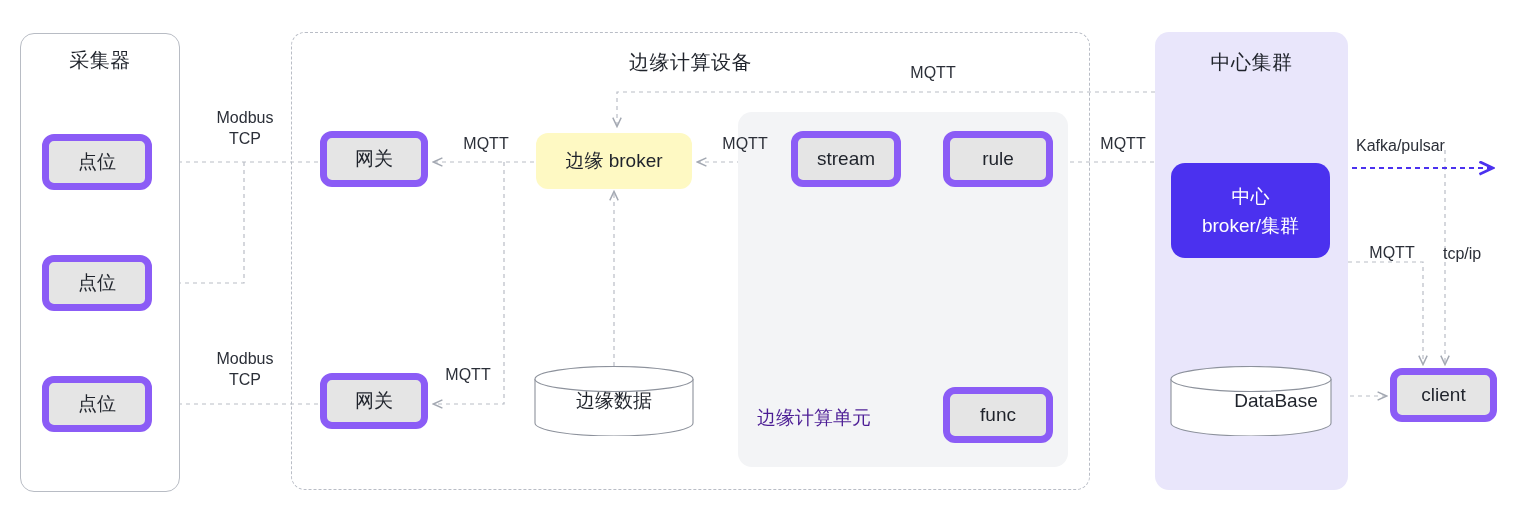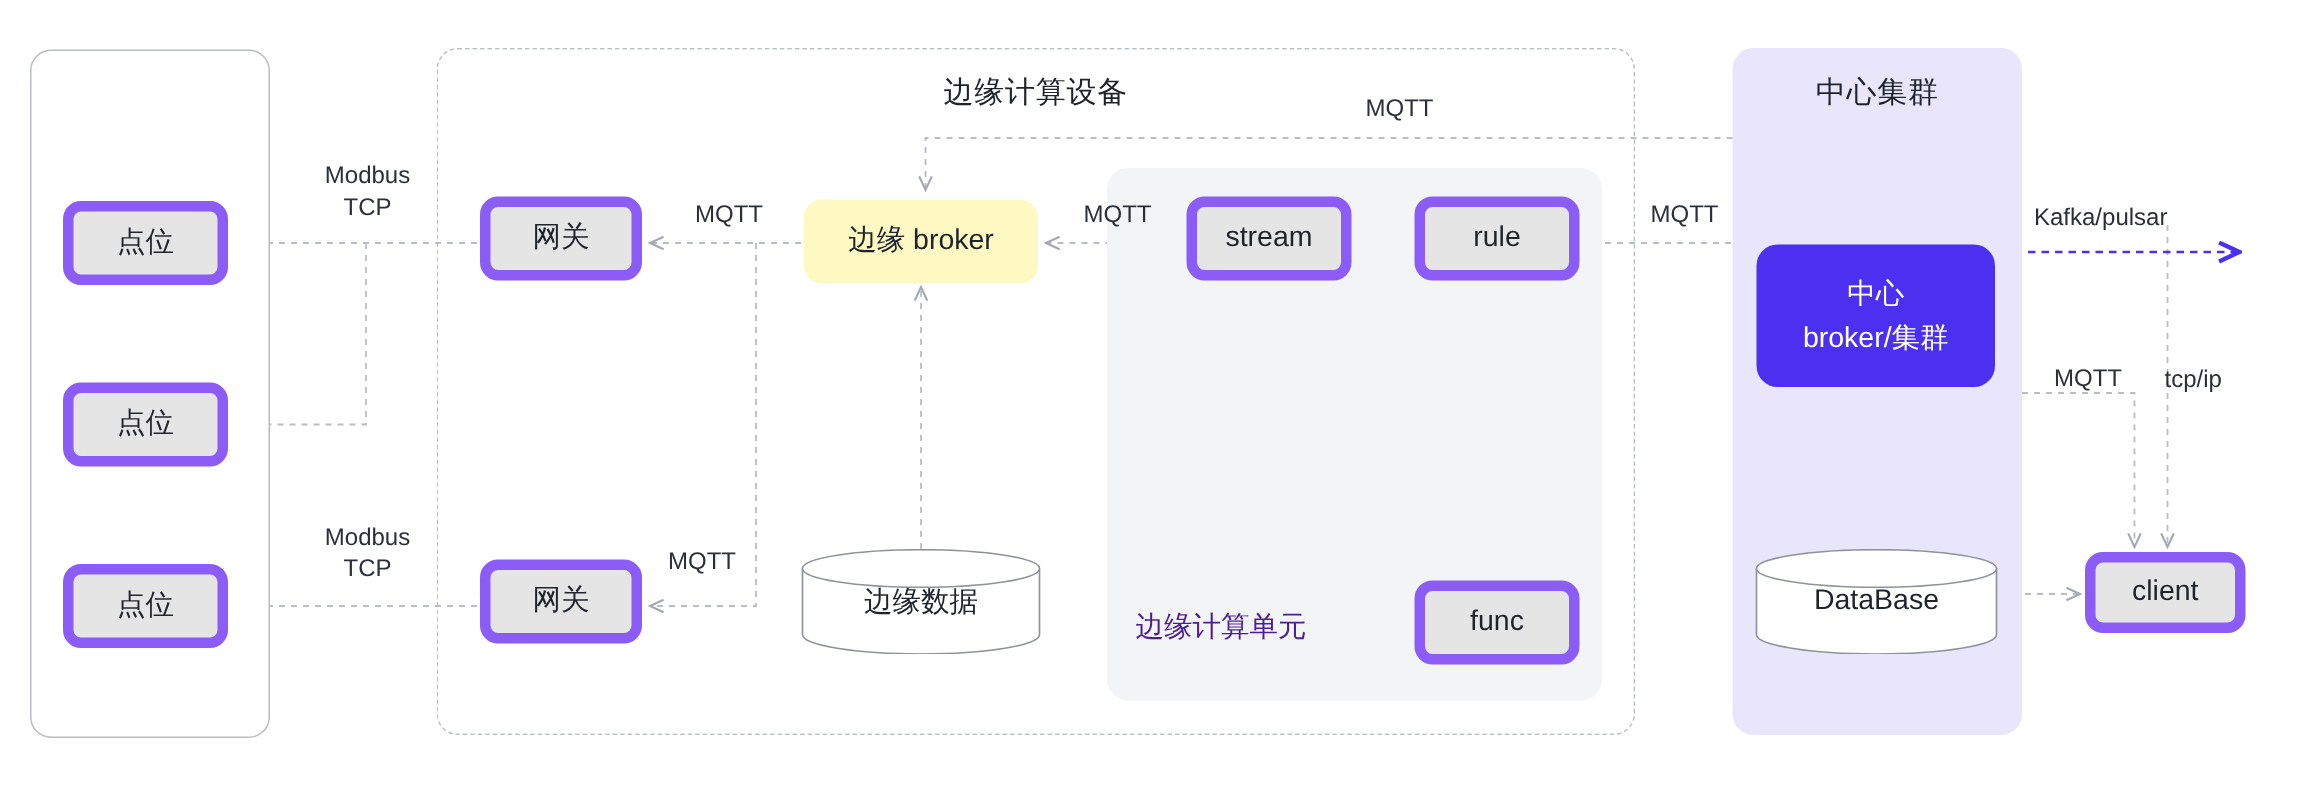--- a/index.html
+++ b/index.html
@@ -158,20 +158,21 @@
 
       <path d="M1445,150 L1445,364"></path>
 
       <path d="M1334,396 L1386,396"></path>
     </g>
 
     <path d="M1334,168 L1492,168" fill="none" stroke="#4b31ef" stroke-width="1.8" stroke-dasharray="5 4" marker-end="url(#arrBlue)"></path>
   </svg>
 
   <div class="panel panel-solid" style="left:20px; top:33px; width:160px; height:459px;"></div>
+  <div class="panel-title" style="left:20px; top:48px; width:160px;">采集器</div>
 
   <div class="node node-outline" style="left:42px; top:134px; width:110px; height:56px;">
     <span>点位</span>
   </div>
   <div class="node node-outline" style="left:42px; top:255px; width:110px; height:56px;">
     <span>点位</span>
   </div>
   <div class="node node-outline" style="left:42px; top:376px; width:110px; height:56px;">
     <span>点位</span>
   </div>
@@ -212,21 +213,21 @@
   </div>
 
   <div class="panel panel-purple" style="left:1155px; top:32px; width:193px; height:458px;"></div>
   <div class="panel-title" style="left:1155px; top:50px; width:193px;">中心集群</div>
 
   <div class="node node-fill-blue" style="left:1171px; top:133px; width:159px; height:95px;">
     <span>中心</span>
     <span class="node-label-sub">broker/集群</span>
   </div>
 
-  <div class="cyl" style="left:1170px; top:366px; width:162px; height:70px;">
+  <div class="cyl" style="left:1170px; top:366px; width:162px; height:70px;padding-left:25px;">
     <svg width="162" height="70" viewBox="0 0 162 70">
       <path d="M1,13 L1,57 A80,13 0 0,0 161,57 L161,13" fill="#ffffff" stroke="#8d929c" stroke-width="1.1"></path>
       <ellipse cx="81" cy="13" rx="80" ry="12.5" fill="#ffffff" stroke="#8d929c" stroke-width="1.1"></ellipse>
     </svg>
     <span>DataBase</span>
   </div>
 
   <div class="node node-outline" style="left:1390px; top:368px; width:107px; height:54px;">
     <span>client</span>
   </div>

